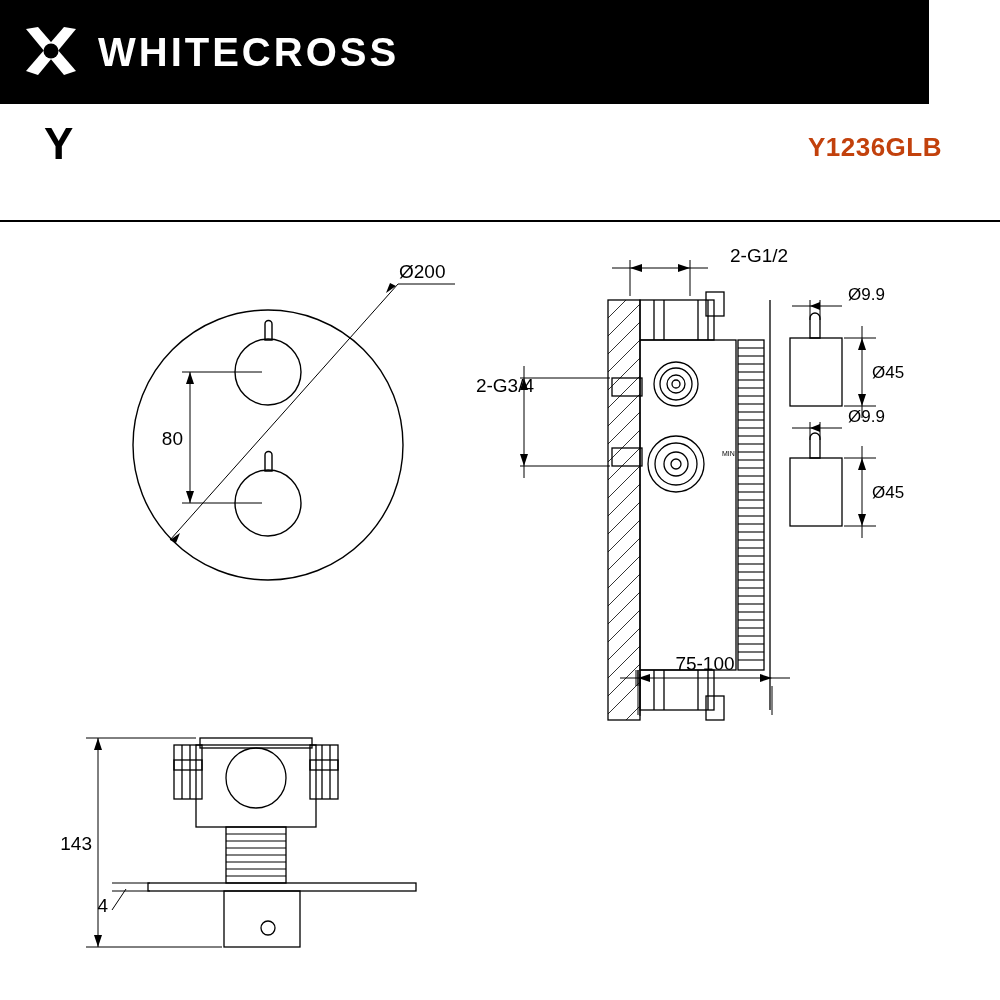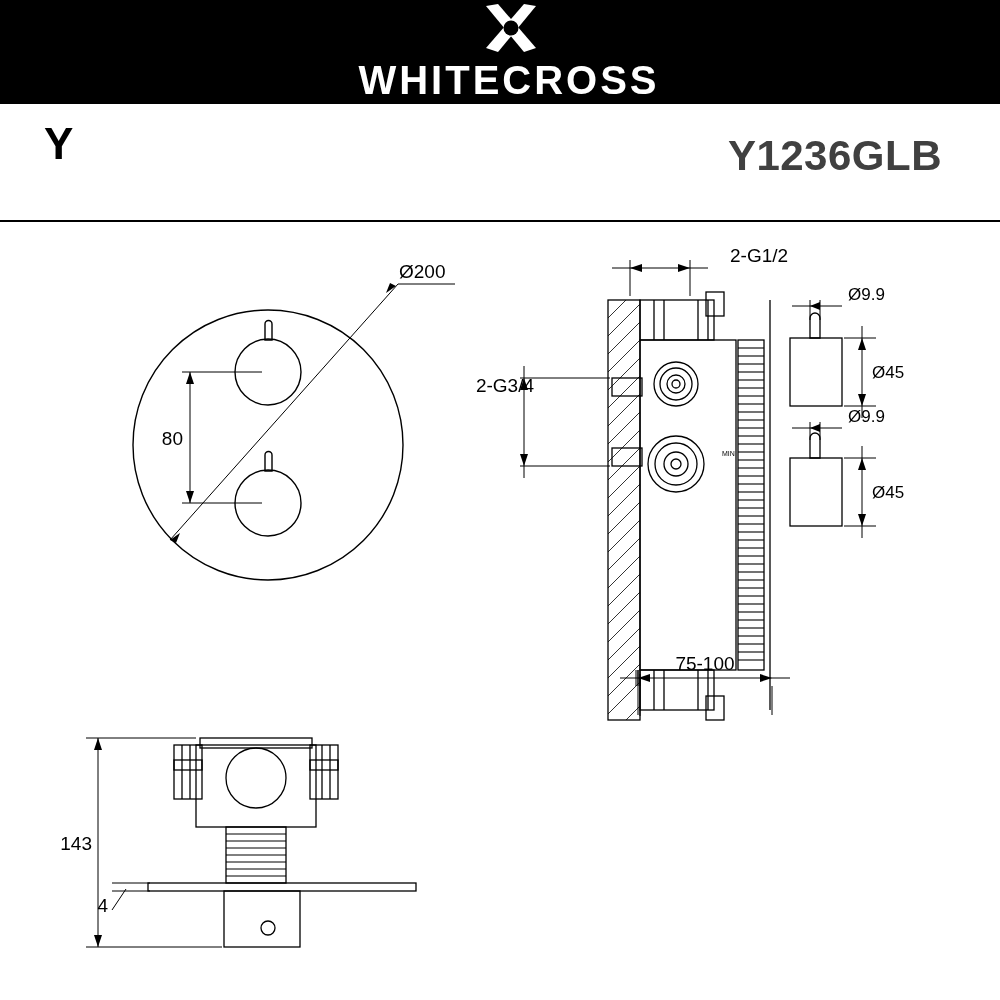--- a/index.html
+++ b/index.html
@@ -13,25 +13,24 @@
   #page {
     position: relative;
     width: 1000px; height: 1000px;
     background: #ffffff;
   }
 
   
   .header-bar {
     position: absolute;
     left: 0; top: 0;
-    width: 1000px; height: 104px;
+    width: 929px; height: 104px;
     background: #000000;
     display: flex;
     align-items: center;
-    flex-direction: column;
   }
   .logo-mark {
     margin-left: 22px;
     width: 58px; height: 58px;
     position: relative;
     flex: none;
   }
   .logo-mark svg { display:block; }
   .brand-name {
     color: #ffffff;
@@ -52,23 +51,23 @@
     position: absolute;
     left: 44px; top: 18px;
     font-size: 44px;
     font-weight: bold;
     color: #000;
     line-height: 1;
   }
   .model-code {
     position: absolute;
     right: 58px; top: 28px;
-    font-size: 42px;
+    font-size: 26px;
     font-weight: bold;
-    color: #404040;
+    color: #c2410c;
     letter-spacing: 0.5px;
   }
   .hr-rule {
     position: absolute;
     left: 0; top: 116px;
     width: 1000px;
     height: 2px;
     background: #000;
   }
 

